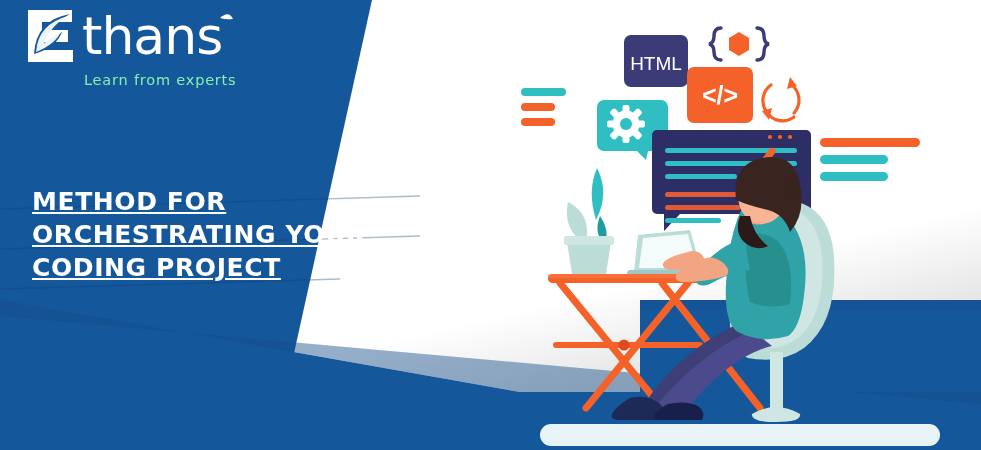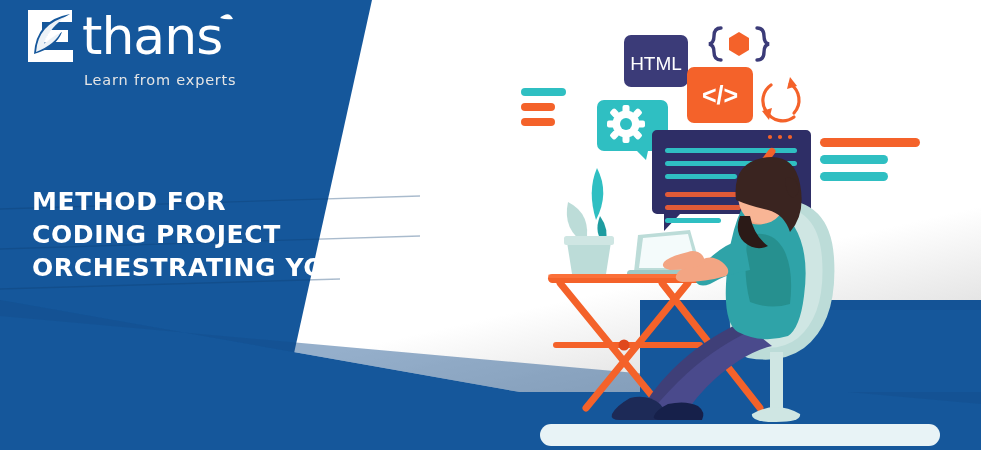--- a/index.html
+++ b/index.html
@@ -12,39 +12,40 @@
     background:#15579b;
   }
   #bg-svg{position:absolute;left:0;top:0;width:981px;height:450px;}
   #art-svg{position:absolute;left:0;top:0;width:981px;height:450px;}
 
   
   #logo{position:absolute;left:24px;top:4px;width:230px;height:80px;}
   #logo-svg{width:230px;height:62px;display:block;}
   #tagline{
     position:absolute;left:60px;top:68px;
-    color:#e5e5e5;font-size:14.5px;letter-spacing:.8px;
+    color:#86efac;font-size:14.5px;letter-spacing:.8px;
     font-family:"DejaVu Sans",sans-serif;font-weight:400;
     white-space:nowrap;
   }
 
   
   #headline{
     position:absolute;left:32px;top:185px;
     width:380px;
   }
   #headline .line{
     color:#ffffff;
     font-family:"DejaVu Sans","Liberation Sans",sans-serif;
     font-weight:bold;
     font-size:25px;
     letter-spacing:.6px;
     line-height:33px;
     white-space:nowrap;
     text-transform:uppercase;
+    text-decoration:underline;
   }
 </style>
 </head>
 <body>
 
 <div id="banner">
 
   <svg id="bg-svg" viewBox="0 0 981 450">
     <defs>
       <linearGradient id="whiteShade" x1="0" y1="0" x2="0.35" y2="1">
@@ -219,17 +220,17 @@
 
       <text x="58" y="50" fill="#ffffff" font-family="DejaVu Sans, sans-serif" font-size="52" font-weight="400" letter-spacing="-1">thans</text>
 
       <path d="M196 14 q9 -8 13 1 q-7 1 -13 -1 z" fill="#ffffff"></path>
     </svg>
     <div id="tagline">Learn from experts</div>
   </div>
 
   <div id="headline">
     <div class="line">METHOD FOR</div>
+    <div class="line">ORCHESTRATING YOUR</div>
     <div class="line">CODING PROJECT</div>
-    <div class="line">ORCHESTRATING YOUR</div>
   </div>
 
 </div>
 
 </body></html>

